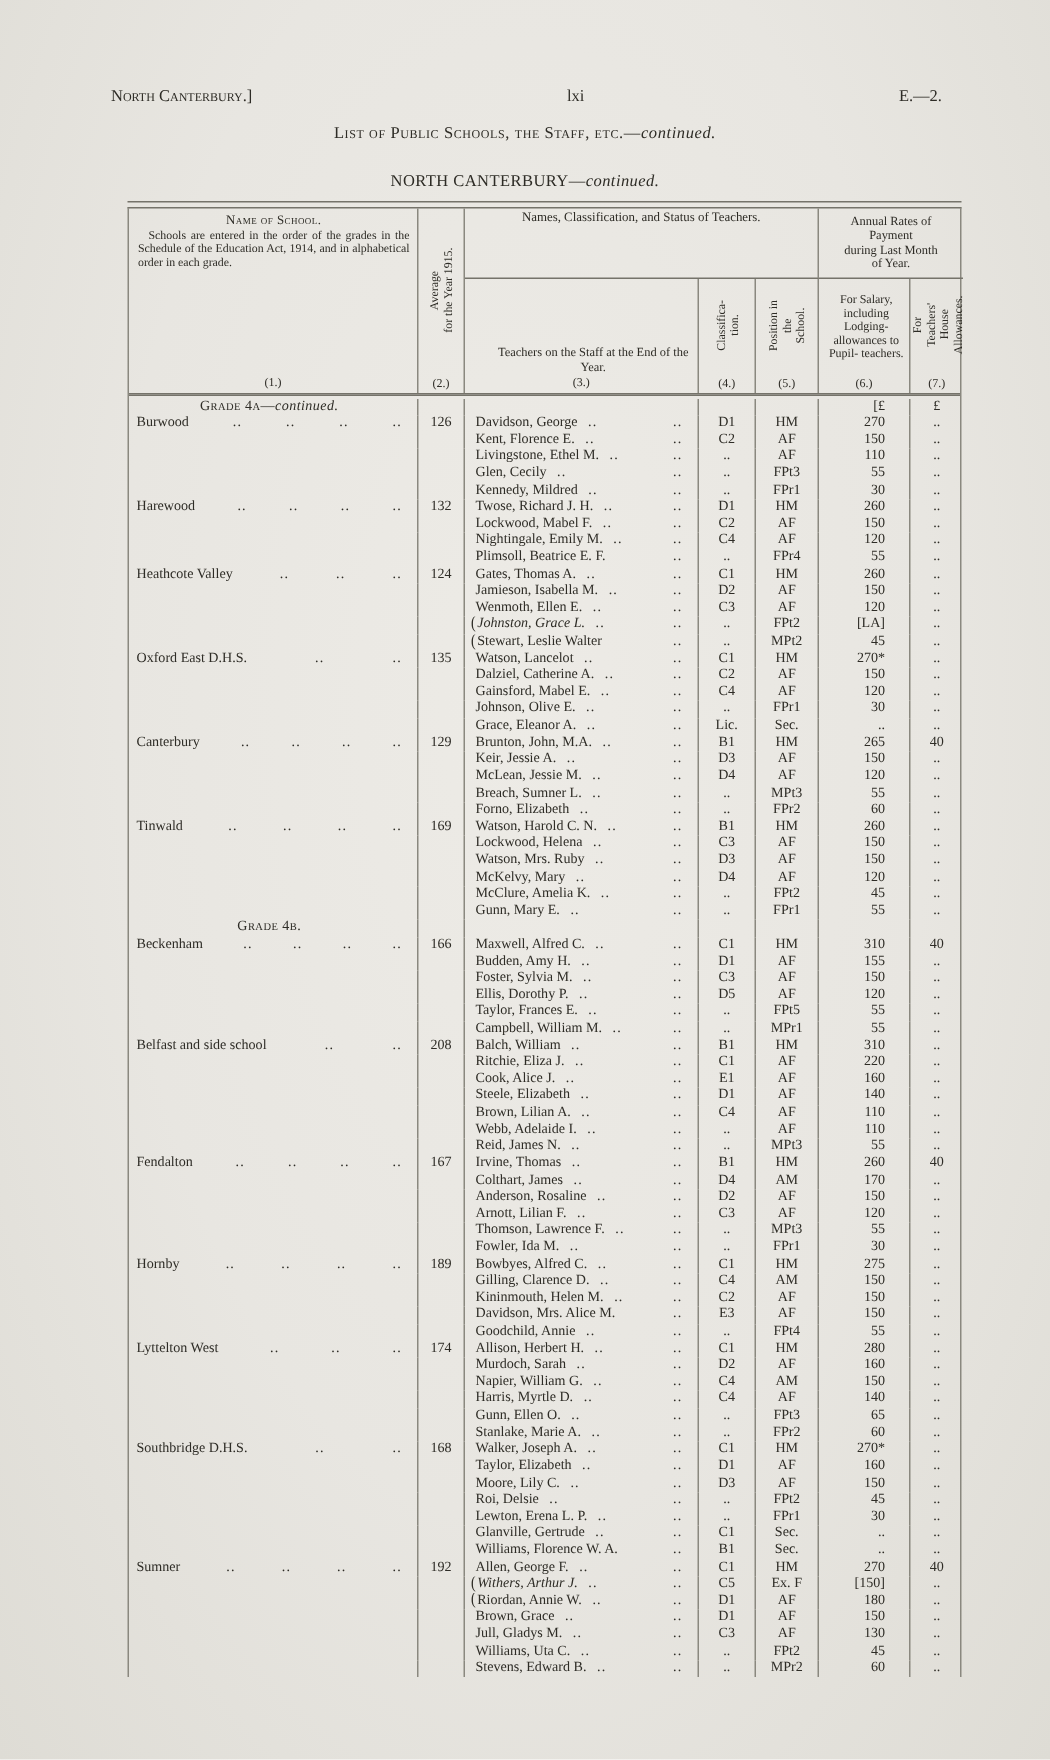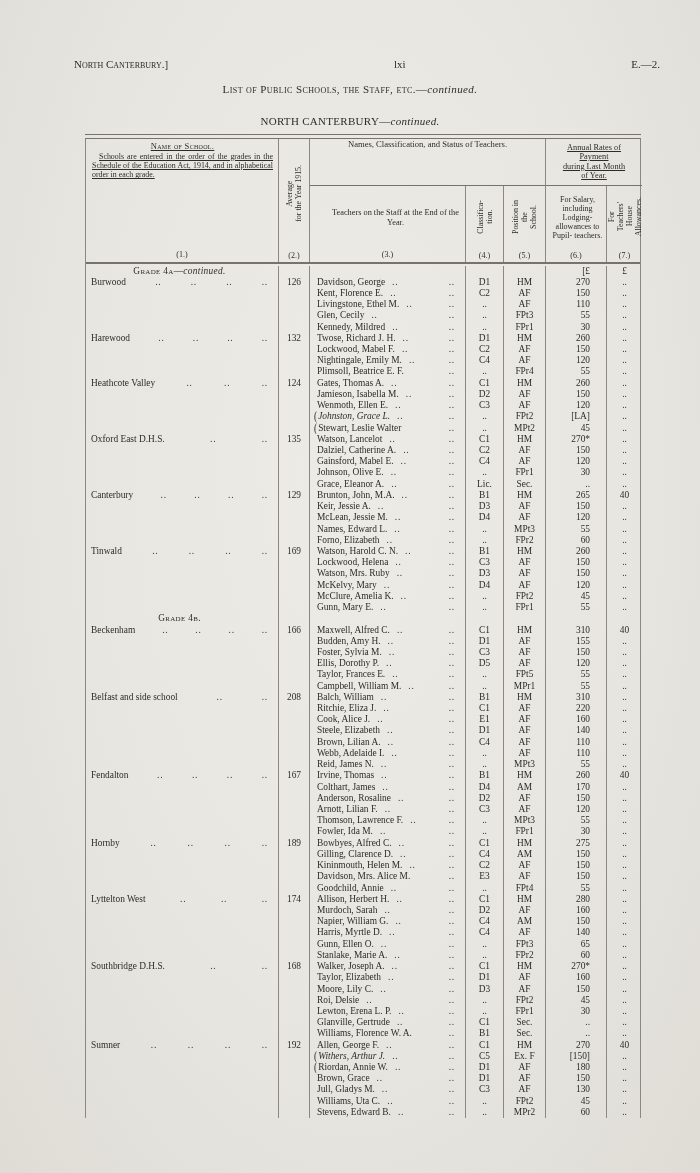--- a/index.html
+++ b/index.html
@@ -6,44 +6,44 @@
   body{
     width:700px;height:1173px;overflow:hidden;
     background:radial-gradient(ellipse at 50% 40%, #edebe6 0%, #e8e6e1 55%, #dedcd5 100%);
     font-family:"Liberation Serif","DejaVu Serif",serif;
     color:#2e2c26;
     -webkit-font-smoothing:antialiased;
   }
   .page{position:relative;width:700px;height:1173px;}
   
   .runhead{display:flex;justify-content:space-between;align-items:baseline;
-    padding:58px 40px 0 74px;font-size:11px;}
+    padding:58px 72px 0 74px;font-size:11px;}
   .smallcaps{font-variant:small-caps;}
   .rh-c{font-size:11px;}
   
   .title{ text-align:center;margin-top:13px;font-size:11px;letter-spacing:.4px;}
   .subtitle{text-align:center;margin-top:20px;font-size:11px;letter-spacing:.3px;font-family:Liberation Serif, serif;}
   .it{font-style:italic;font-variant:normal;text-align:center;}
   
   .sheet{margin:7px 0 0 85px;width:556px;}
   .rule{border-top:1px solid #75736a;}
   .gap2{height:2.5px;}
   .tbl{border-left:1px solid #8a887f;border-right:1px solid #8a887f;}
   .thead{display:grid;grid-template-columns:193px 31px 156px 38px 42px 61px 35px;
     grid-template-rows:47px 76px;border-bottom:1px solid #75736a;}
   .hc{border-right:1px solid #8a887f;position:relative;box-sizing:border-box;}
-  .h-c1{grid-area:1/1/3/2;padding:3px 5px 2px 6px;font-size:7.9px;line-height:9.3px;text-align:justify;text-decoration:underline;}
+  .h-c1{grid-area:1/1/3/2;padding:3px 5px 2px 6px;font-size:7.9px;line-height:9.3px;text-align:justify;}
   .h-c1 .hd{display:block;text-align:center;font-size:8.6px;letter-spacing:.3px;margin-bottom:1px;}
   .h-c1 p{margin:0;text-indent:7px;}
   .h-c2{grid-area:1/2/3/3;}
   .h-g3{grid-area:1/3/2/6;border-bottom:1px solid #75736a;display:flex;align-items:flex-start;justify-content:center;
     font-size:8.6px;text-align:center;padding:0 14px;}
   .h-g67{grid-area:1/6/2/8;border-bottom:1px solid #75736a;border-right:none;display:flex;align-items:center;justify-content:center;
-    font-size:8.3px;text-align:center;line-height:9.5px;padding:0 4px;text-decoration:underline;}
-  .h-c3{grid-area:2/3/3/4;display:flex;align-items:center;justify-content:center;font-size:8.3px;
+    font-size:8.3px;text-align:center;line-height:9.5px;padding:0 4px;}
+  .h-c3{grid-area:2/3/3/4;display:flex;align-items:flex-end;justify-content:center;font-size:8.3px;
     text-align:center;line-height:9.6px;padding:0 0 12px 16px;}
   .h-c4{grid-area:2/4/3/5;} .h-c5{grid-area:2/5/3/6;}
   .h-c6{grid-area:2/6/3/7;display:flex;align-items:center;justify-content:center;font-size:8px;
     text-align:center;line-height:9px;padding:0 0 12px 3px;}
   .h-c7{grid-area:2/7/3/8;border-right:none;}
   .vcell{display:flex;align-items:center;justify-content:center;padding-bottom:13px;}
   .vtext{writing-mode:vertical-rl;transform:rotate(180deg);font-size:7.9px;line-height:9px;
     text-align:center;white-space:pre-line;}
   .cnum{position:absolute;bottom:2px;left:0;right:0;text-align:center;font-size:8px;}
   
@@ -444,21 +444,21 @@
             </div>
             <div class="bc c-cls"><span>D4</span></div>
             <div class="bc c-pos"><span>AF</span></div>
             <div class="bc c-sal"><span>120</span></div>
             <div class="bc c-hou"><span>..</span></div>
           </div>
           <div class="bline">
             <div class="bc c-name"></div>
             <div class="bc c-avg"></div>
             <div class="bc c-tea">
-              <span><span>Names, Edward L.</span><span class="ld midl">..</span></span>
+              <span><span>Breach, Sumner L.</span><span class="ld midl">..</span></span>
               <span class="ld">..</span>
             </div>
             <div class="bc c-cls"><span>..</span></div>
             <div class="bc c-pos"><span>MPt3</span></div>
             <div class="bc c-sal"><span>55</span></div>
             <div class="bc c-hou"><span>..</span></div>
           </div>
           <div class="bline">
             <div class="bc c-name"></div>
             <div class="bc c-avg"></div>

